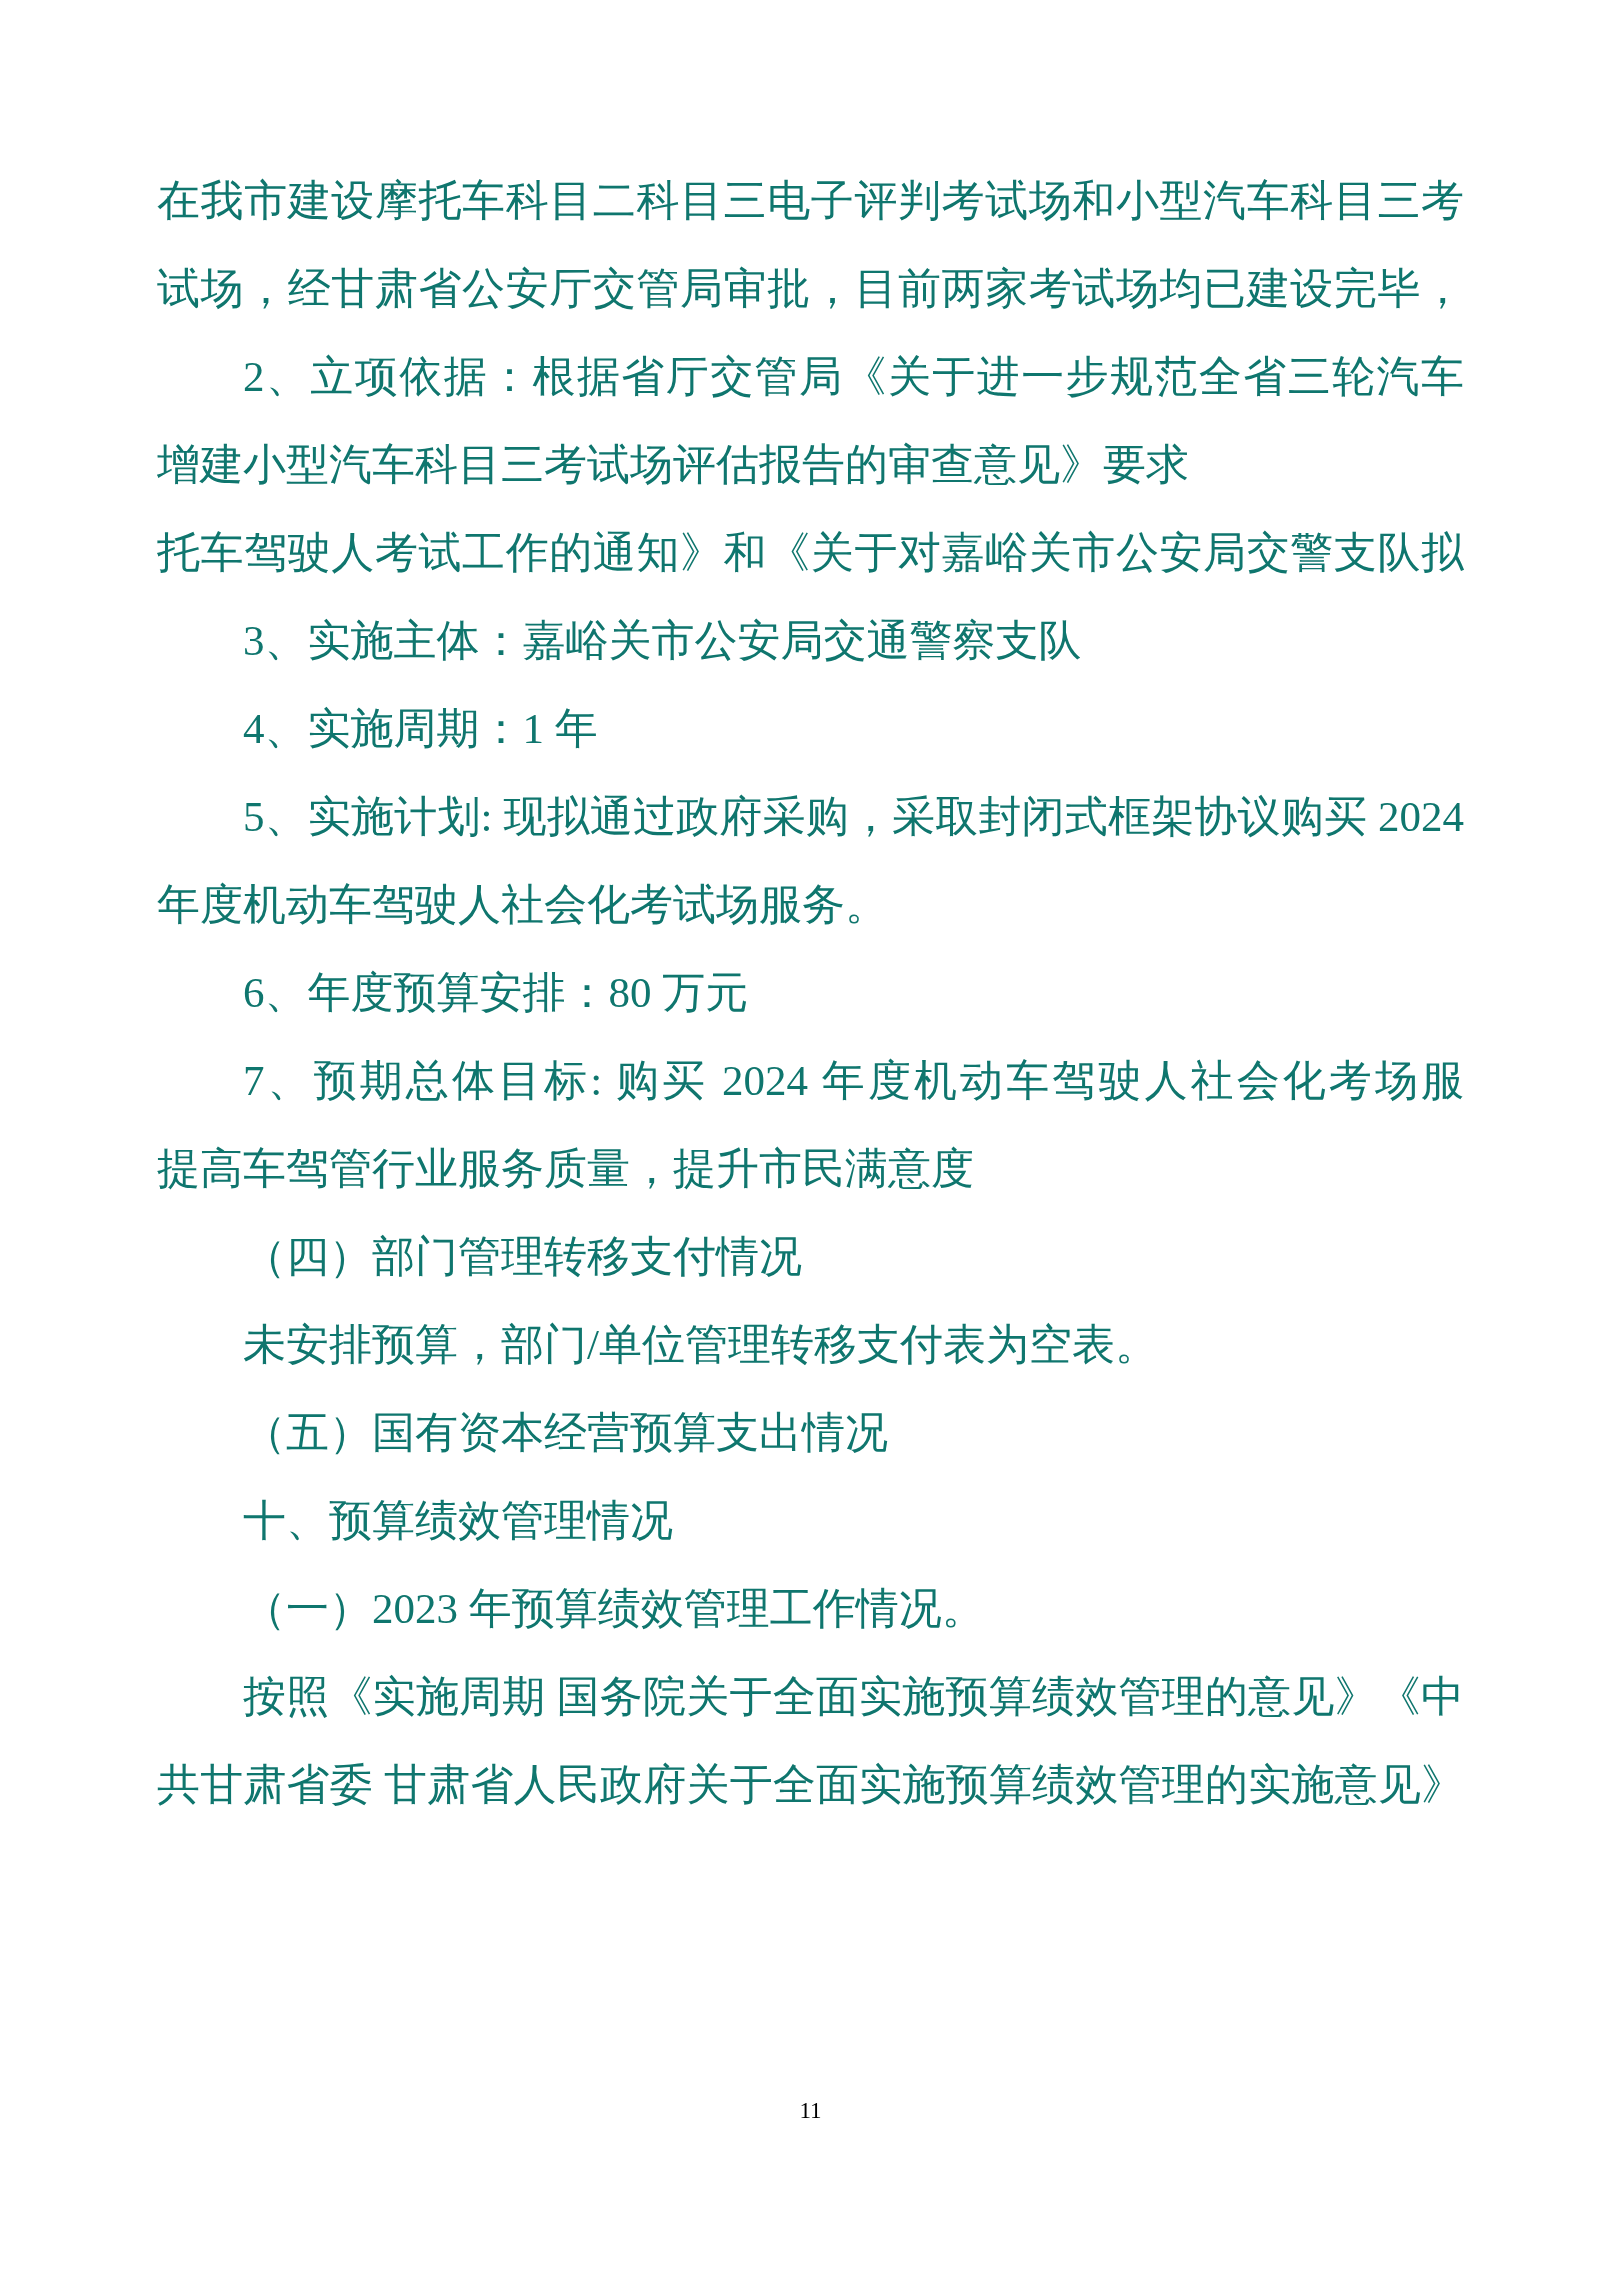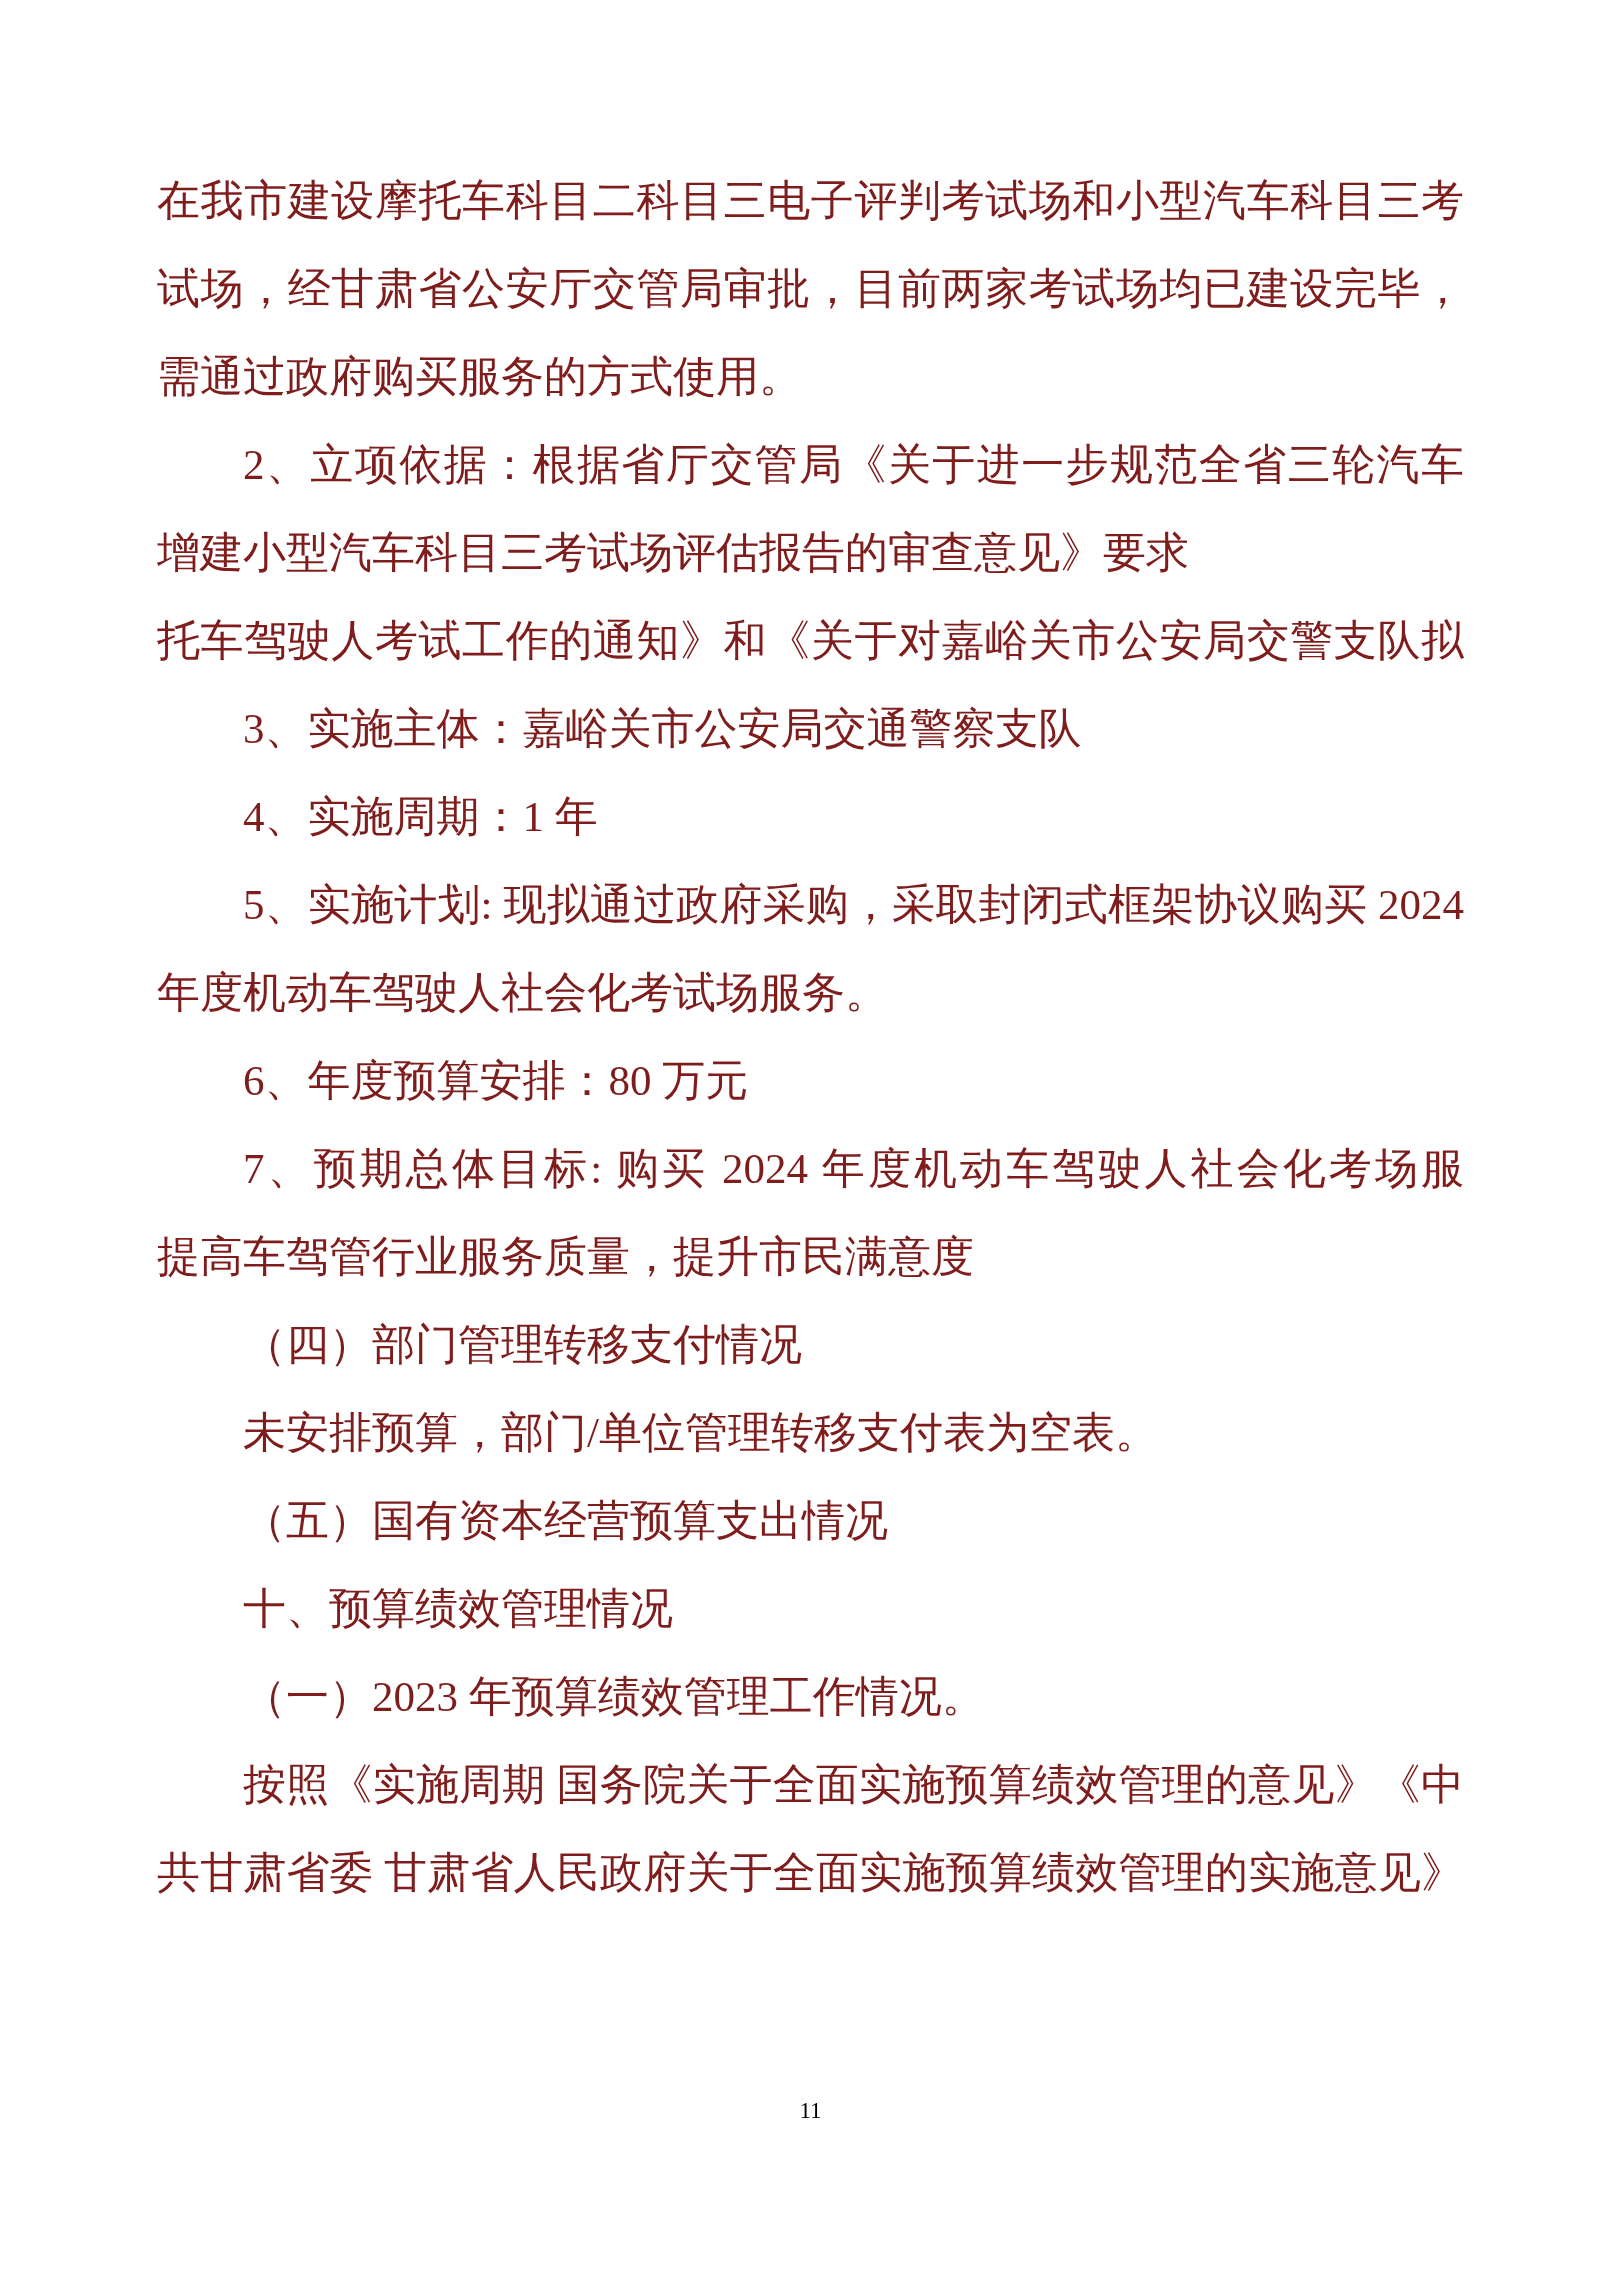--- a/index.html
+++ b/index.html
@@ -14,21 +14,21 @@
     width: 1621px;
     height: 2293px;
     background: #ffffff;
     overflow: hidden;
   }
   .content {
     position: absolute;
     left: 157px;
     top: 157px;
     width: 1307px;
-    color: #7f1d1d;
+    color: #0f766e;
     font-size: 43px;
     line-height: 88px;
   }
   .line {
     height: 88px;
     overflow: hidden;
     text-align: left;
   }
   .line.fill {
     text-align: justify;
@@ -52,21 +52,20 @@
     color: #000000;
   }
 </style>
 </head>
 <body>
 
 <div class="page">
   <div class="content">
     <div class="line fill">在我市建设摩托车科目二科目三电子评判考试场和小型汽车科目三考</div>
     <div class="line fill">试场，经甘肃省公安厅交管局审批，目前两家考试场均已建设完毕，</div>
-    <div class="line">需通过政府购买服务的方式使用。</div>
     <div class="line indent fill">2、立项依据：根据省厅交管局《关于进一步规范全省三轮汽车摩</div>
     <div class="line">增建小型汽车科目三考试场评估报告的审查意见》要求</div>
     <div class="line fill">托车驾驶人考试工作的通知》和《关于对嘉峪关市公安局交警支队拟</div>
     <div class="line indent">3、实施主体：嘉峪关市公安局交通警察支队</div>
     <div class="line indent">4、实施周期：1 年</div>
     <div class="line indent fill">5、实施计划: 现拟通过政府采购，采取封闭式框架协议购买 2024</div>
     <div class="line">年度机动车驾驶人社会化考试场服务。</div>
     <div class="line indent">6、年度预算安排：80 万元</div>
     <div class="line indent fill">7、预期总体目标: 购买 2024 年度机动车驾驶人社会化考场服务，</div>
     <div class="line">提高车驾管行业服务质量，提升市民满意度</div>

